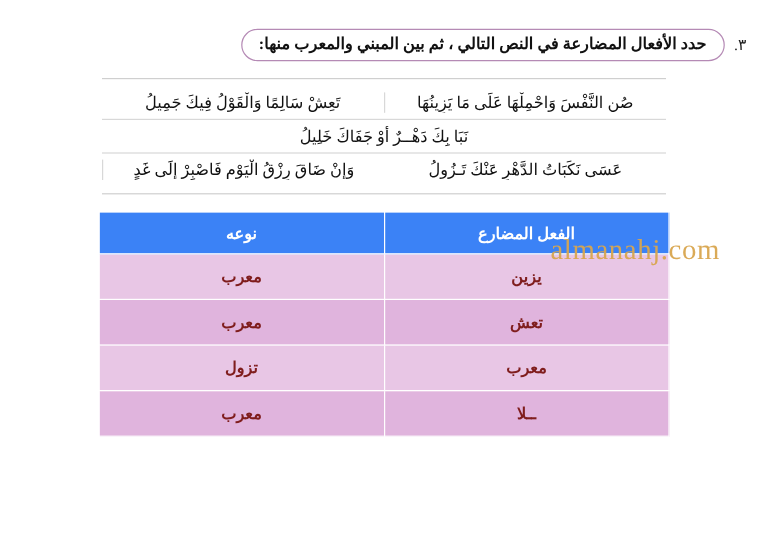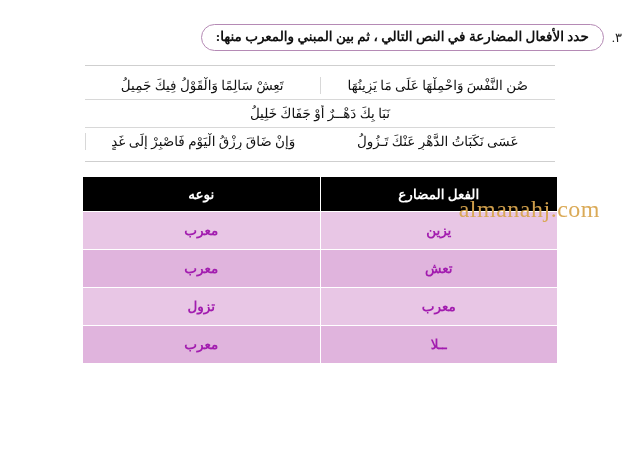--- a/index.html
+++ b/index.html
@@ -93,29 +93,29 @@
   }
   .answer-table th,
   .answer-table td {
     border: 1px solid #ffffff;
     height: 35px;
     text-align: center;
     vertical-align: middle;
     font-family: "Liberation Serif", serif;
   }
   .answer-table thead th {
-    background: #000000;
+    background: #3b82f6;
     color: #ffffff;
     font-size: 13.5px;
     font-weight: bold;
     height: 32px;
   }
   .answer-table tbody td {
     background: #e8c6e5;
-    color: #a21caf;
+    color: #7f1d1d;
     font-size: 13.5px;
     font-weight: bold;
   }
   .answer-table tbody tr:nth-child(even) td {
     background: #e0b4dd;
   }
 
   
   .watermark {
     position: absolute;

